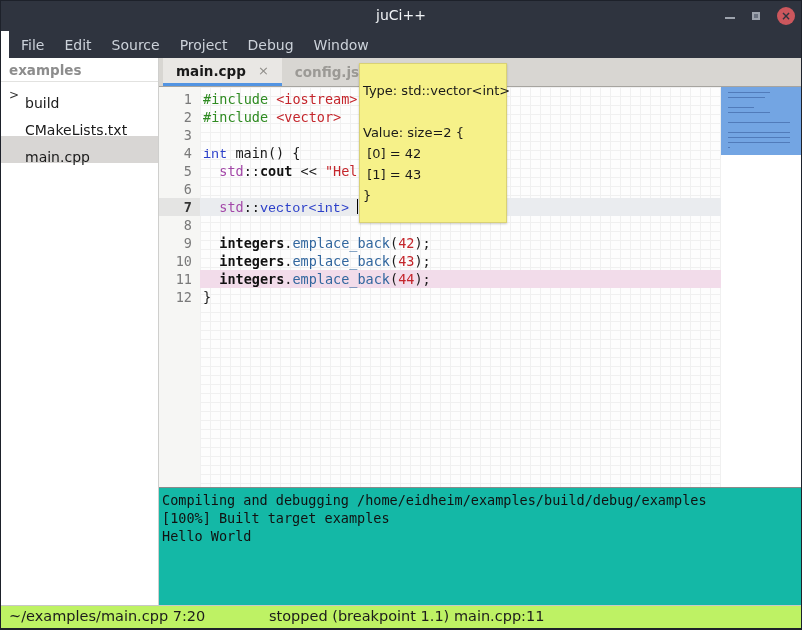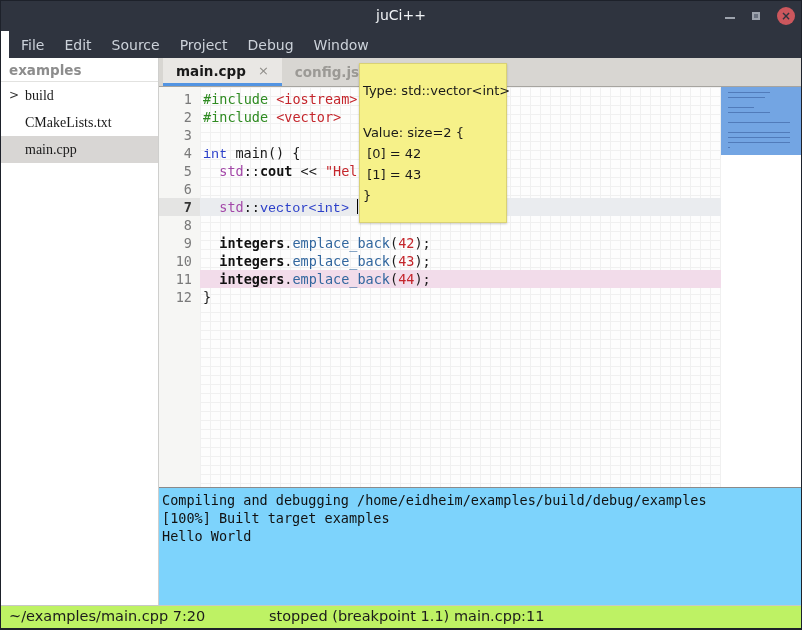--- a/index.html
+++ b/index.html
@@ -23,21 +23,21 @@
     display:flex;align-items:center;padding-left:2px;margin-left:8px;}
   .menu-item{color:#ccd2da;font-size:14px;padding:4px 10px;}
   
   .sidebar{position:absolute;left:0;top:57px;width:158px;bottom:23px;background:#fff;
     border-right:1px solid #cfcfcd;}
   .side-header{height:24px;line-height:24px;padding-left:8px;color:#8d8d8d;font-weight:bold;
     font-size:13.5px;border-bottom:1px solid #e2e2e0;}
   .tree-row{height:27px;line-height:27px;font-size:14px;color:#1a1a1a;position:relative;}
   .tree-row.selected{background:#d8d6d4;}
   .expander{position:absolute;left:8px;top:0;color:#333;font-size:12px;}
-  .tree-label{position:absolute;left:24px;top:0;white-space:nowrap;font-family:Liberation Serif, serif;}
+  .tree-label{position:absolute;left:24px;top:8px;white-space:nowrap;}
   
   .main{position:absolute;left:158px;top:57px;right:0;bottom:23px;}
   
   .tabbar{position:absolute;left:0;top:0;right:0;height:29px;background:#d8d6d2;
     border-bottom:1px solid #a6a49f;display:flex;align-items:stretch;padding-left:4px;}
   .tab{height:28px;display:flex;align-items:center;padding:0 13px;font-size:13.5px;font-weight:bold;}
   .tab.active{background:#e9e7e4;color:#1a1a1a;border-bottom:3px solid var(--accent);}
   .tab.inactive{color:#9b9995;}
   .tab-close{margin-left:12px;color:#8f8d89;font-weight:normal;font-size:13px;}
   
@@ -59,21 +59,21 @@
   .ns{color:var(--ns);} .fn{color:var(--fn);} .str{color:var(--str);}
   .num{color:var(--num);} .var{font-weight:bold;color:#111;margin-top:44px;}
   .cursor{display:inline-block;width:0;border-left:1.5px solid #000;height:15px;
     vertical-align:-2px;}
   
   .mapcol{position:absolute;right:0;top:0;bottom:0;width:80px;background:#fff;}
   .map-slider{position:absolute;left:0;right:0;top:0;height:68px;background:var(--map);
     padding:5px 7px;}
   .map-bar{height:1px;margin-bottom:4px;background:rgba(25,55,120,0.38);}
   
-  .output{position:absolute;left:0;right:0;top:429px;bottom:0;background:#7dd3fc;
+  .output{position:absolute;left:0;right:0;top:429px;bottom:0;background:#14b8a6;
     border-top:1px solid #8a8a8a;padding:3px 4px 0 3px;}
   .out-line{font-family:"DejaVu Sans Mono",monospace;font-size:13.5px;line-height:18px;
     color:#111;white-space:pre;}
   
   .statusbar{position:absolute;left:0;right:0;bottom:0;height:23px;background:#bef264;
     border-top:1px solid #c8c8c6;font-size:14.5px;color:#1c1c1c;}
   .status-left{position:absolute;left:8px;top:2px;}
   .status-center{position:absolute;left:268px;top:2px;}
   
   .tooltip{position:absolute;left:358px;top:62px;width:148px;background:var(--tt);

